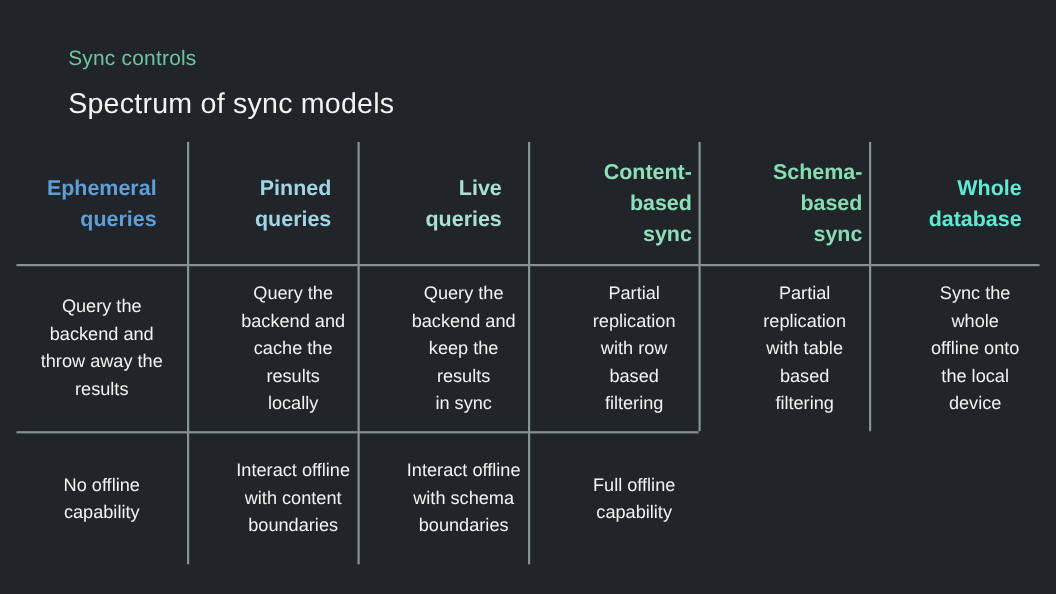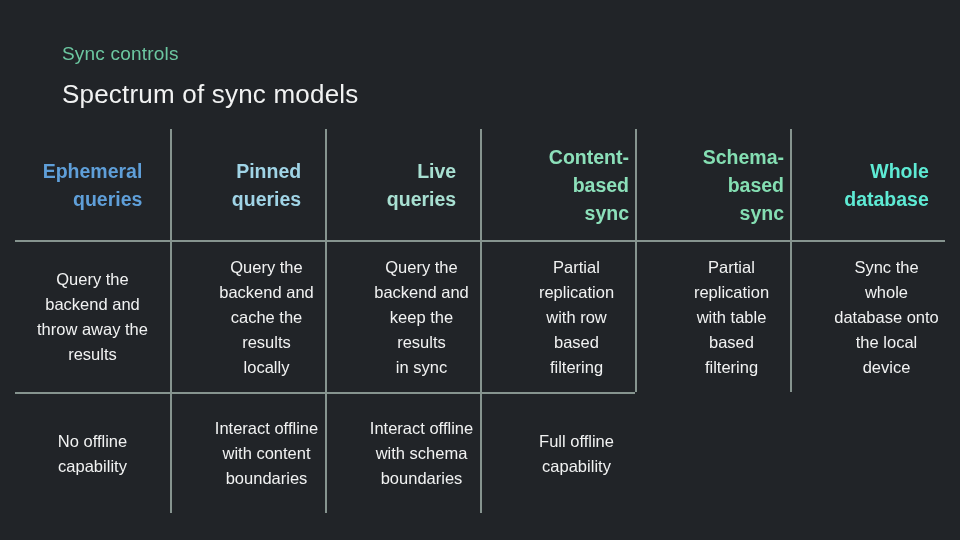--- a/index.html
+++ b/index.html
@@ -121,21 +121,21 @@
 backend and
 keep the results
 in sync</div>
     <div class="cell body-cell">Partial replication
 with row based
 filtering</div>
     <div class="cell body-cell">Partial replication
 with table based
 filtering</div>
     <div class="cell body-cell">Sync the whole
-database onto
+offline onto
 the local device</div>
 
     <div class="cell body-cell">No offline
 capability</div>
     <div class="cell body-cell">Interact offline
 with content
 boundaries</div>
     <div class="cell body-cell">Interact offline
 with schema
 boundaries</div>

